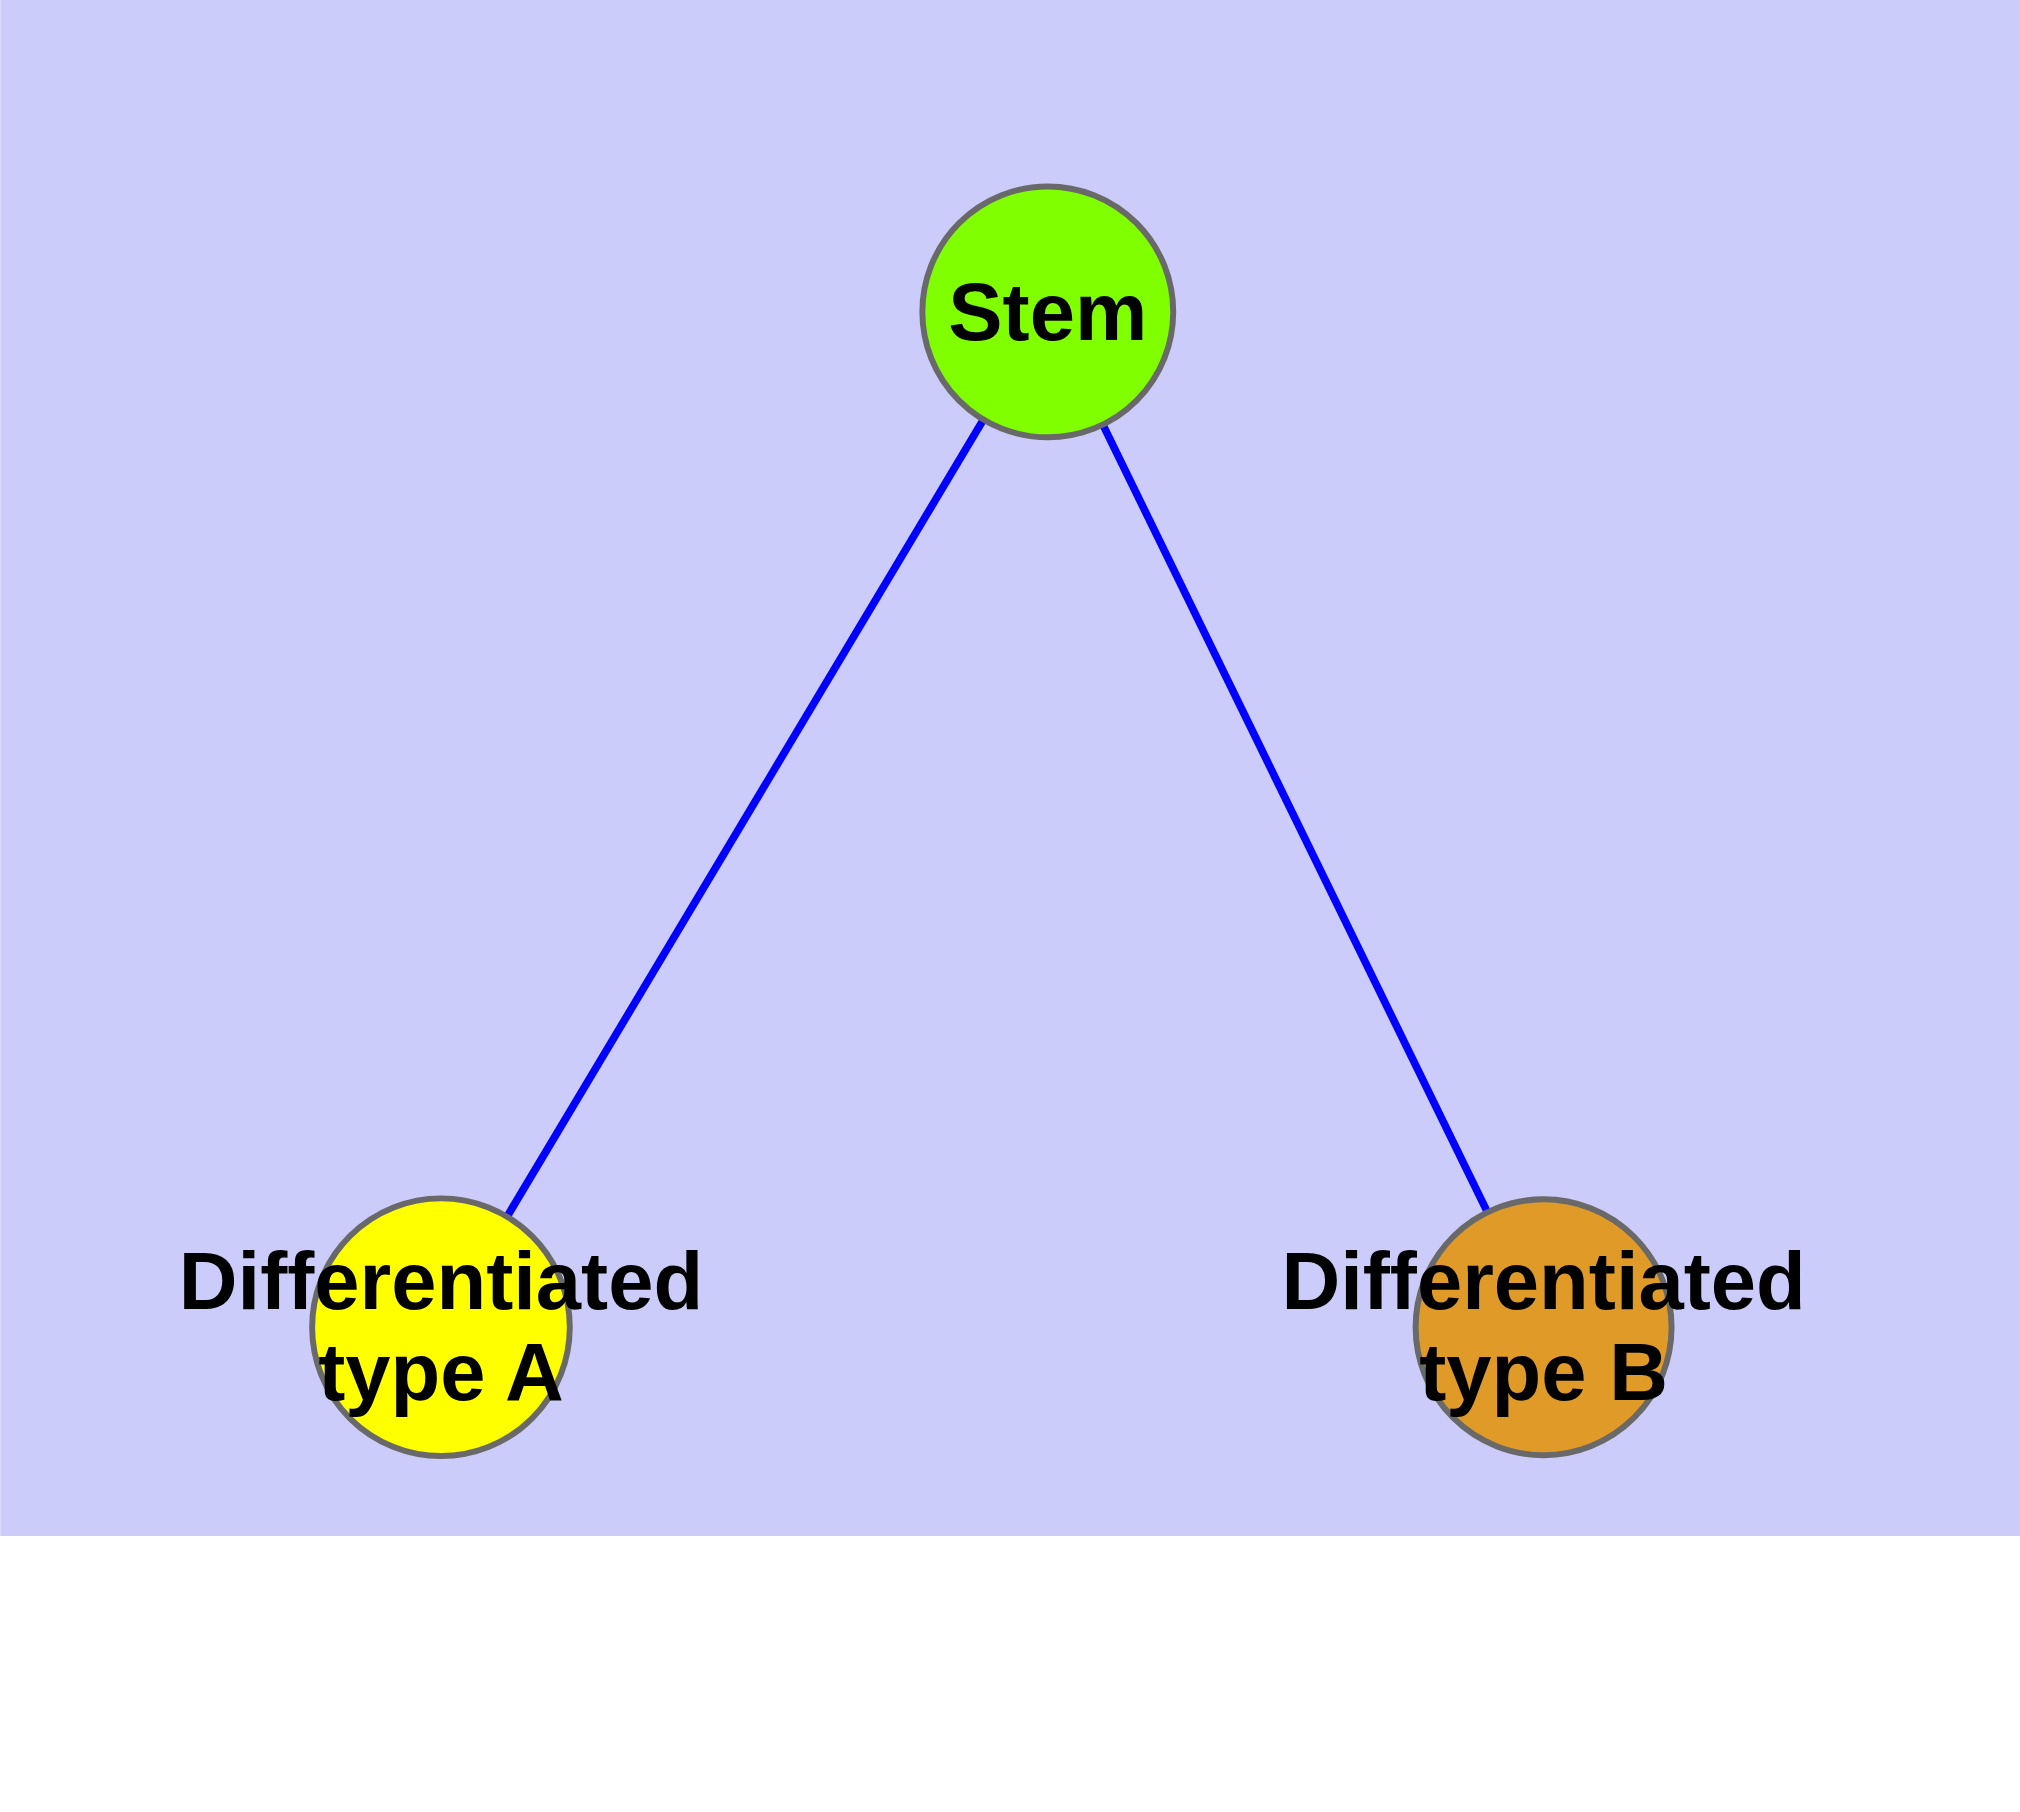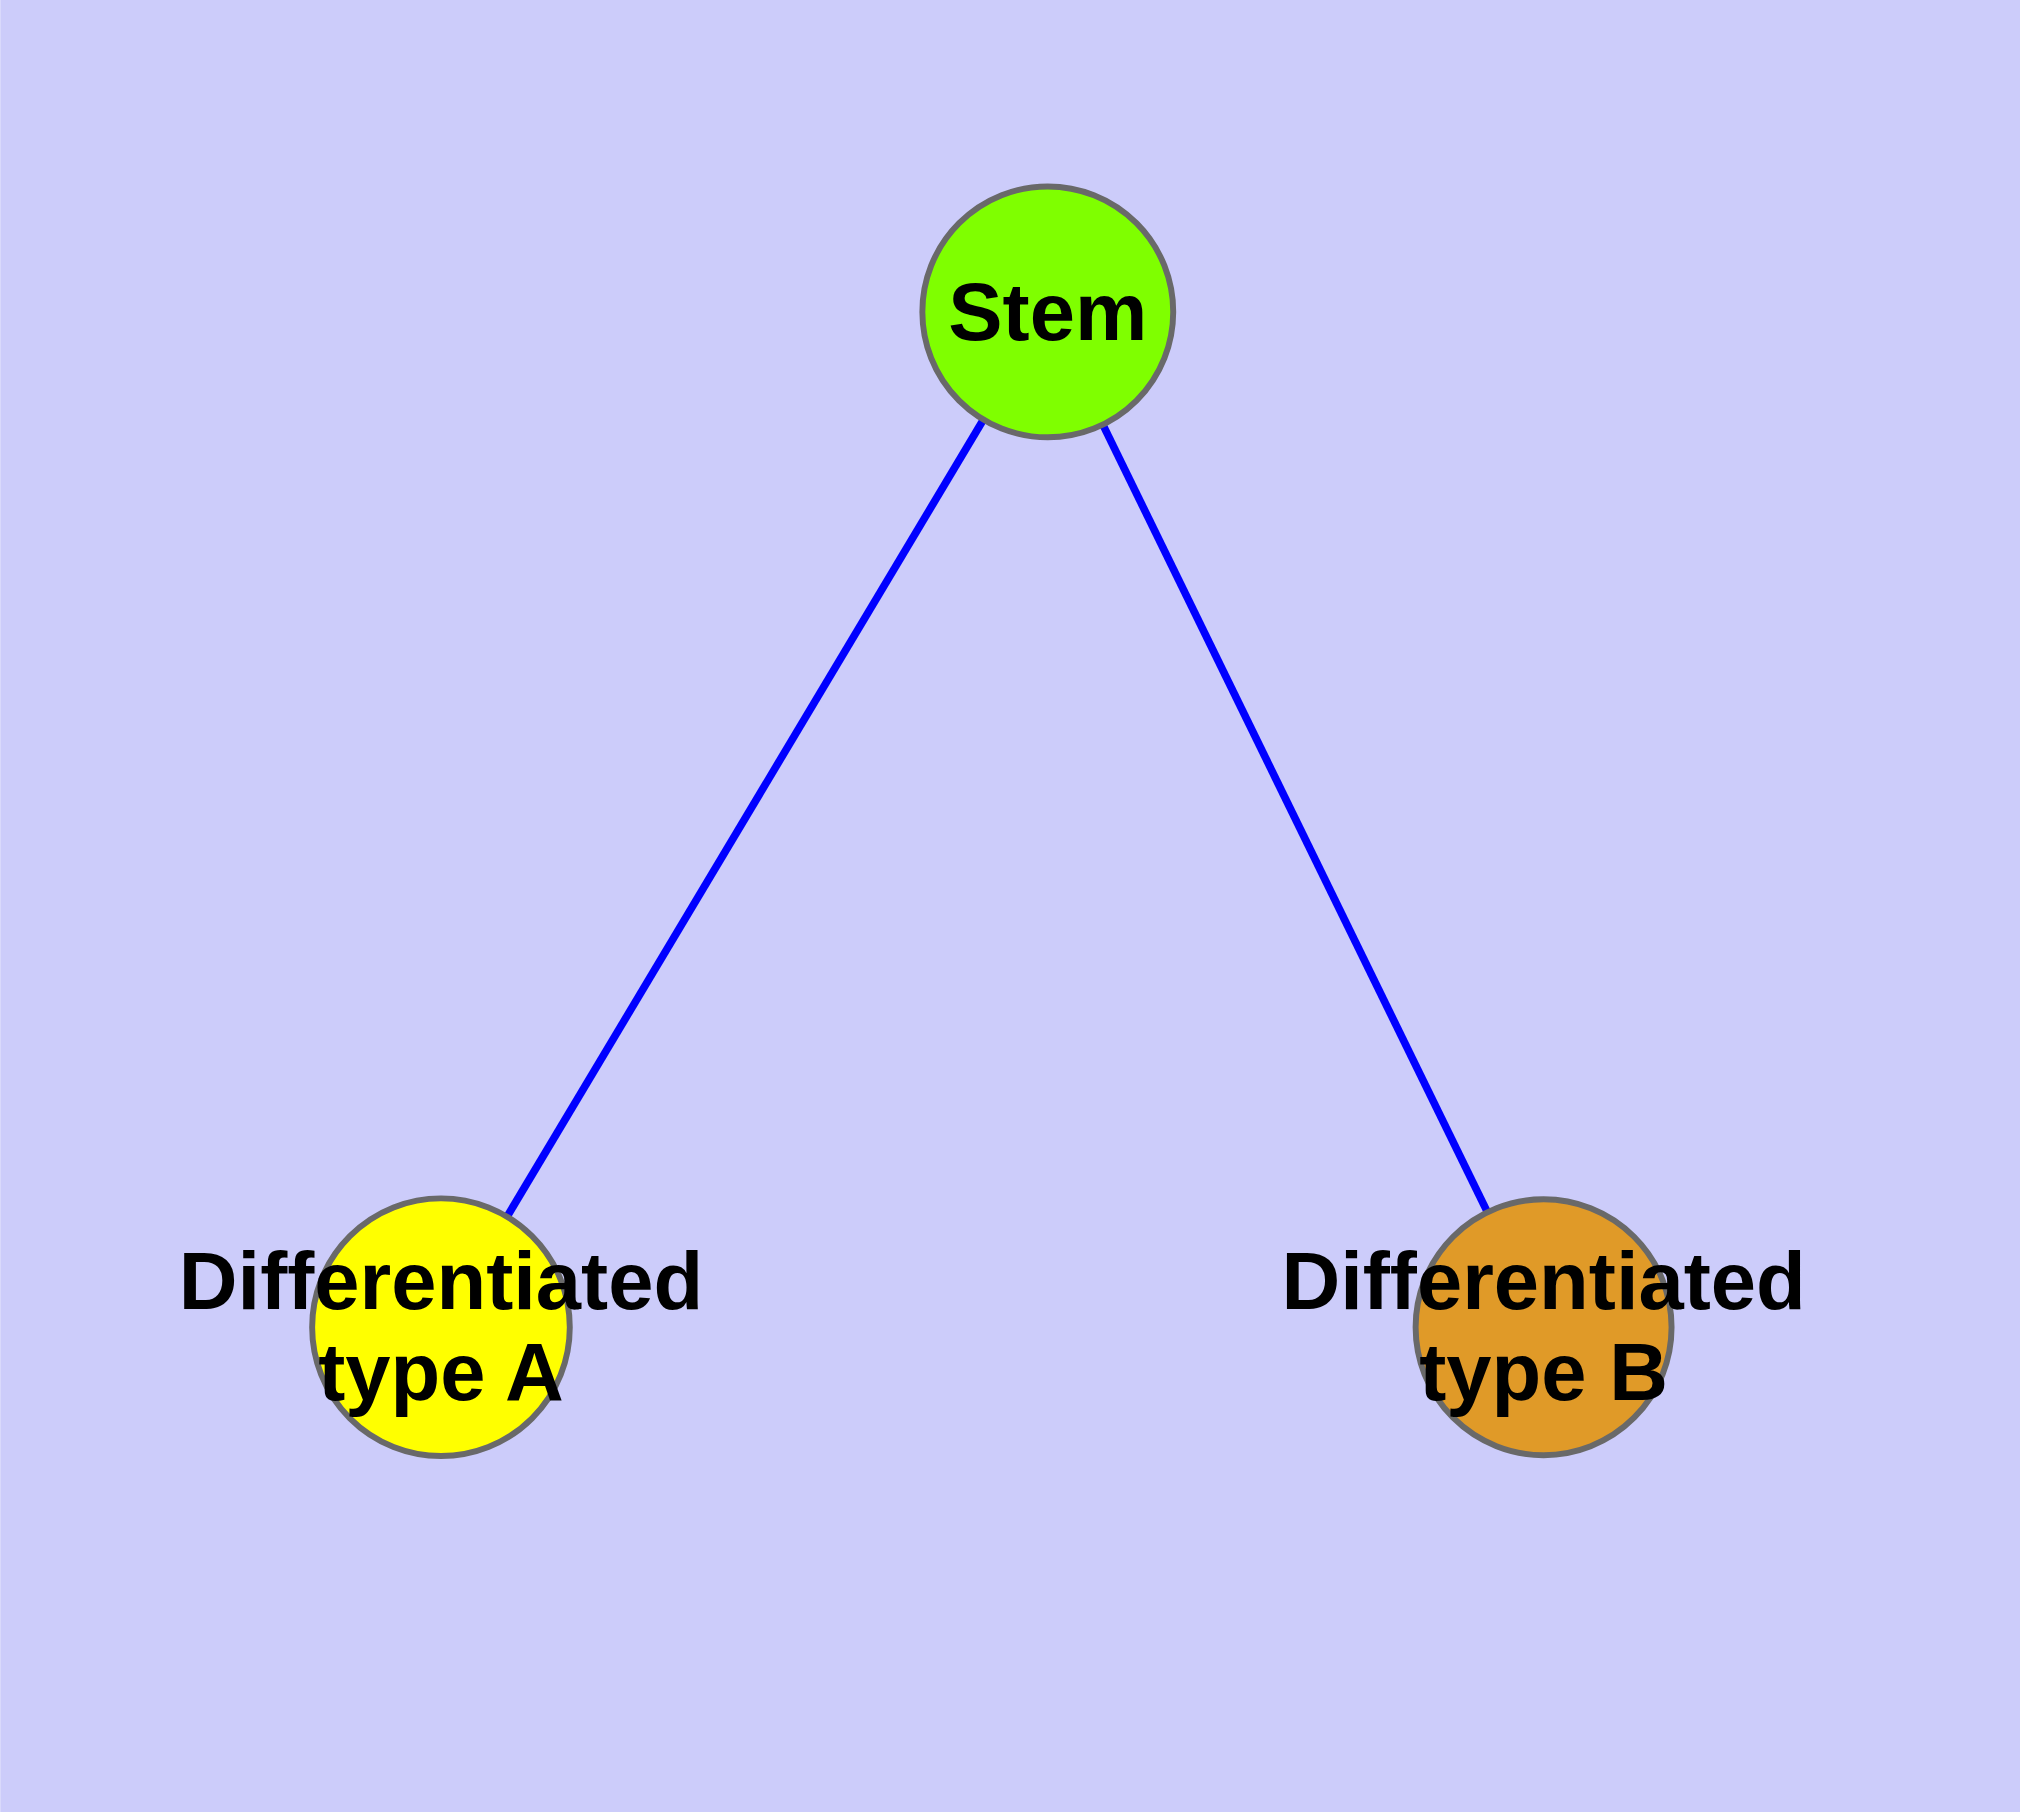--- a/index.html
+++ b/index.html
@@ -7,21 +7,21 @@
     margin: 0;
     padding: 0;
     background: #ffffff;
   }
   body {
     font-family: "Liberation Sans", sans-serif;
   }
   #canvas {
     position: relative;
     width: 2021px;
-    height: 1812px;
+    height: 1536px;
     overflow: hidden;
   }
   #graph-svg {
     position: absolute;
     top: 0;
     left: 0;
     width: 2021px;
     height: 1812px;
     display: block;
   }

